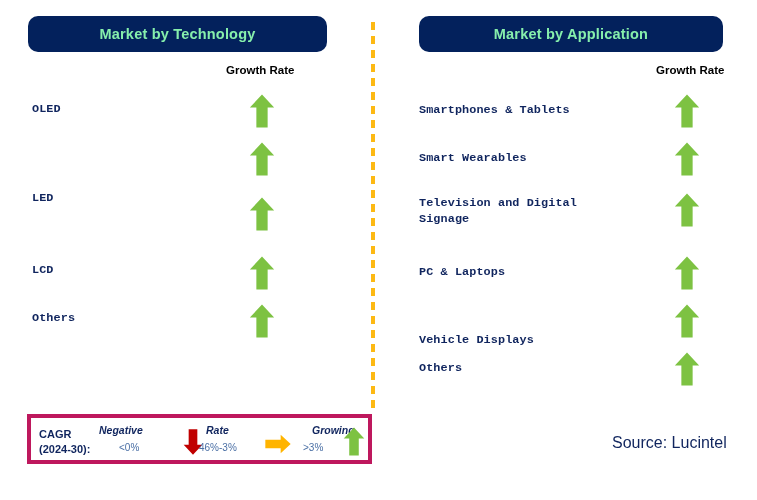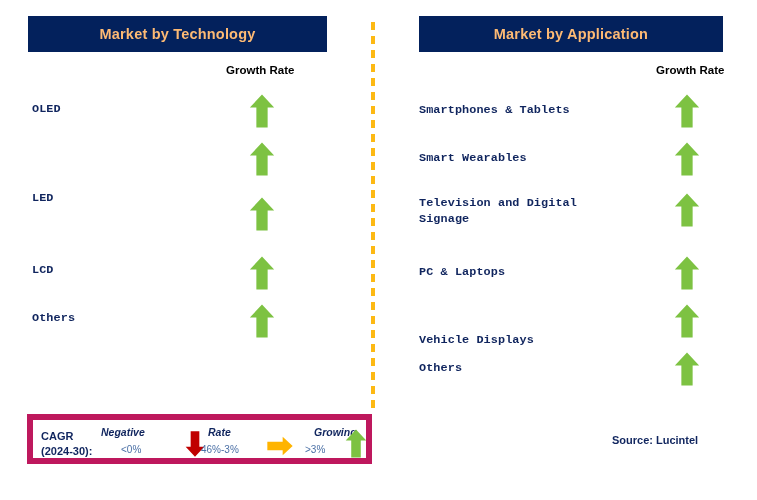--- a/index.html
+++ b/index.html
@@ -26,28 +26,29 @@
     position: absolute;
     top: 0;
     height: 500px;
   }
   #panel-technology { left: 0; width: 356px; }
   #panel-application { left: 392px; width: 365px; }
 
   .panel-header {
     position: absolute;
     background: #03215c;
-    color: #fdba74;
+    color: #86efac;
     font-size: 14.5px;
     font-weight: bold;
     letter-spacing: 0.2px;
     display: flex;
     align-items: center;
     justify-content: center;
     text-align: center;
+    border-radius: 10px;
   }
   #panel-technology .panel-header {
     left: 28px;
     top: 16px;
     width: 299px;
     height: 36px;
   }
   #panel-application .panel-header {
     left: 27px;
     top: 16px;
@@ -128,21 +129,21 @@
     background-repeat: repeat-y;
   }
 
   
   #legend {
     position: absolute;
     left: 27px;
     top: 414px;
     width: 345px;
     height: 50px;
-    border: 6px solid #be185d;
+    border: 4px solid #be185d;
     background: #ffffff;
     box-sizing: border-box;
   }
   #legend-inner {
     position: relative;
     width: 100%;
     height: 100%;
   }
   .legend-title {
     position: absolute;
@@ -172,22 +173,22 @@
   }
   .legend-icon {
     position: absolute;
   }
 
   
   #source-note {
     position: absolute;
     left: 612px;
     top: 434px;
-    font-size: 11px;
-    font-weight: bold;
+    font-size: 16px;
+    font-weight: normal;
     color: #10255e;
     white-space: nowrap;
   }
 </style>
 </head>
 <body>
 
 <div id="canvas">
 
   <div class="panel" id="panel-technology">

